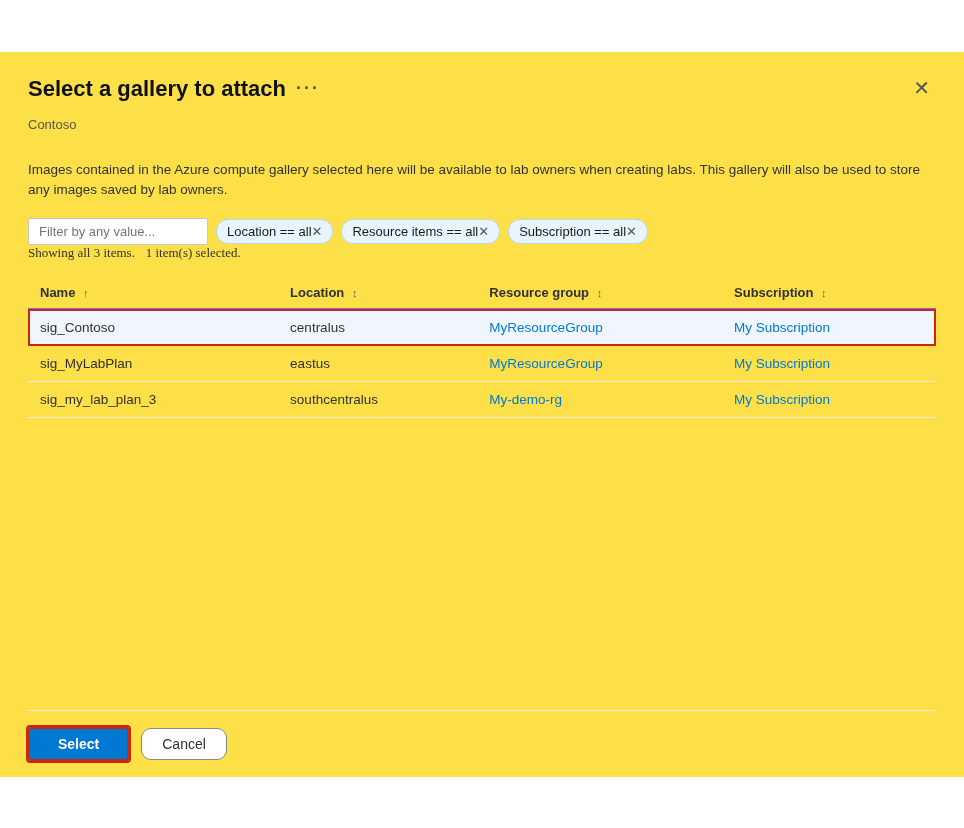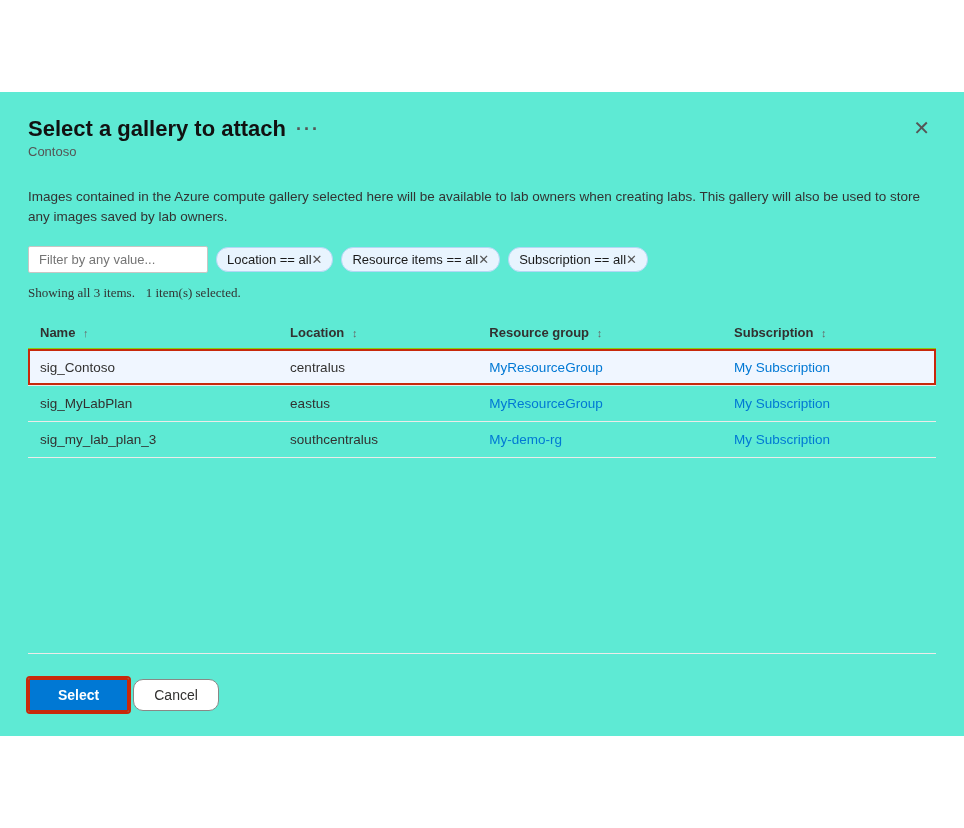--- a/index.html
+++ b/index.html
@@ -8,23 +8,23 @@
       font-size: 14px;
       background: #fff;
       color: #323130;
       width: 964px;
       height: 828px;
       display: flex;
       align-items: center;
       justify-content: center;
     }
     .dialog {
-      background: #5eead4;
+      background: #fde047;
       width: 964px;
-      height: 644px;
+      height: 725px;
       position: relative;
       display: flex;
       flex-direction: column;
       padding: 24px 28px 0 28px;
     }
     .dialog-header {
       display: flex;
       align-items: flex-start;
       justify-content: space-between;
       margin-bottom: 4px;
@@ -40,21 +40,21 @@
     }
     .dialog-ellipsis {
       font-size: 18px;
       color: #555;
       cursor: pointer;
       letter-spacing: 2px;
     }
     .dialog-subtitle {
       font-size: 13px;
       color: #555;
-      margin-top: 2px;
+      margin-top: 15px;
     }
     .close-btn {
       background: none;
       border: none;
       font-size: 20px;
       cursor: pointer;
       color: #555;
       padding: 2px 6px;
       line-height: 1;
     }
@@ -64,21 +64,21 @@
       font-size: 13.5px;
       color: #333;
       line-height: 1.5;
       max-width: 900px;
     }
     .filter-row {
       display: flex;
       align-items: center;
       flex-wrap: wrap;
       gap: 8px;
-      margin-bottom: 12px;
+      margin-bottom: 0;
     }
     .filter-input {
       border: 1px solid #c8c6c4;
       border-radius: 2px;
       padding: 5px 10px;
       font-size: 13px;
       color: #999;
       width: 180px;
       outline: none;
     }
@@ -112,21 +112,21 @@
     }
     .table-container {
       flex: 1;
       overflow: auto;
     }
     table {
       width: 100%;
       border-collapse: collapse;
     }
     thead tr {
-      border-bottom: 2px solid #84cc16;
+      border-bottom: 2px solid #8b5cf6;
     }
     th {
       text-align: left;
       padding: 8px 12px;
       font-size: 13px;
       font-weight: 600;
       color: #323130;
       cursor: pointer;
       user-select: none;
       white-space: nowrap;
@@ -150,24 +150,24 @@
       padding: 10px 12px;
       font-size: 13.5px;
       color: #323130;
     }
     td.link {
       color: #0078d4;
       cursor: pointer;
     }
     .footer {
       border-top: 1px solid #edebe9;
-      padding: 24px 0;
-      display: flex;
-      align-items: center;
-      gap: 4px;
+      padding: 16px 0;
+      display: flex;
+      align-items: center;
+      gap: 12px;
       margin-top: auto;
     }
     .btn-primary {
       background: #0078d4;
       color: #fff;
       border: 2px solid #c8290b;
       border-radius: 2px;
       padding: 7px 28px;
       font-size: 14px;
       font-weight: 600;

